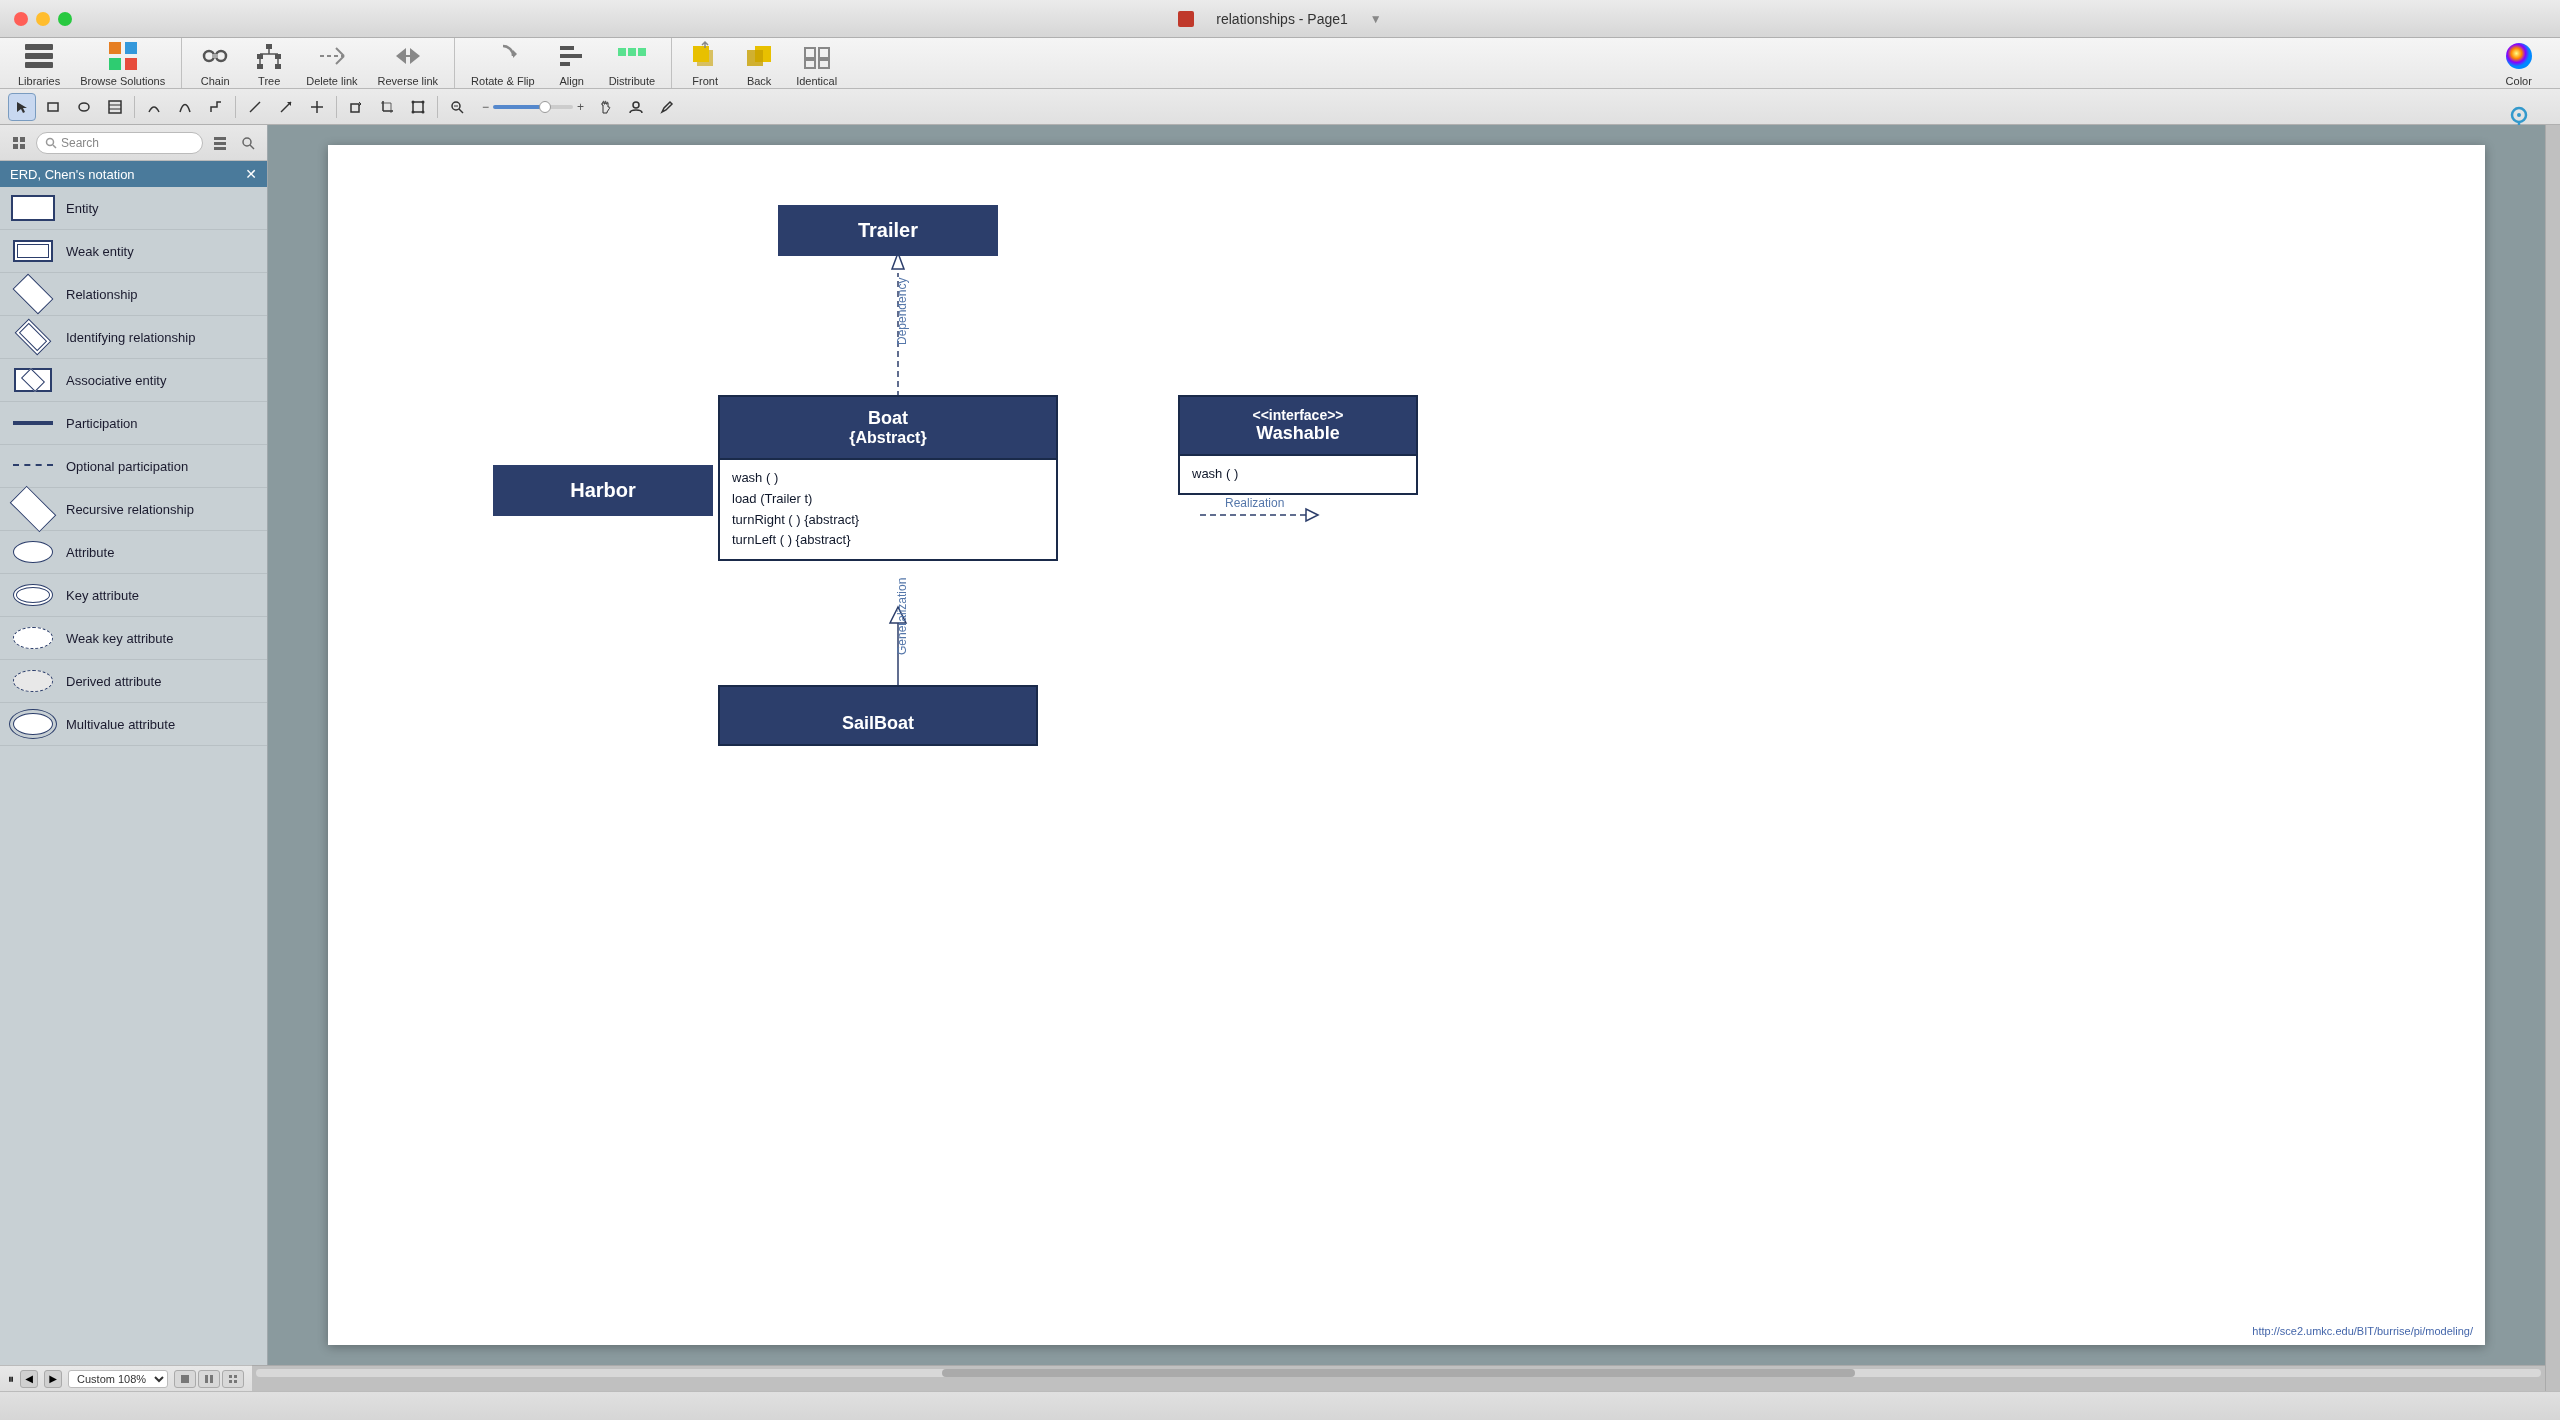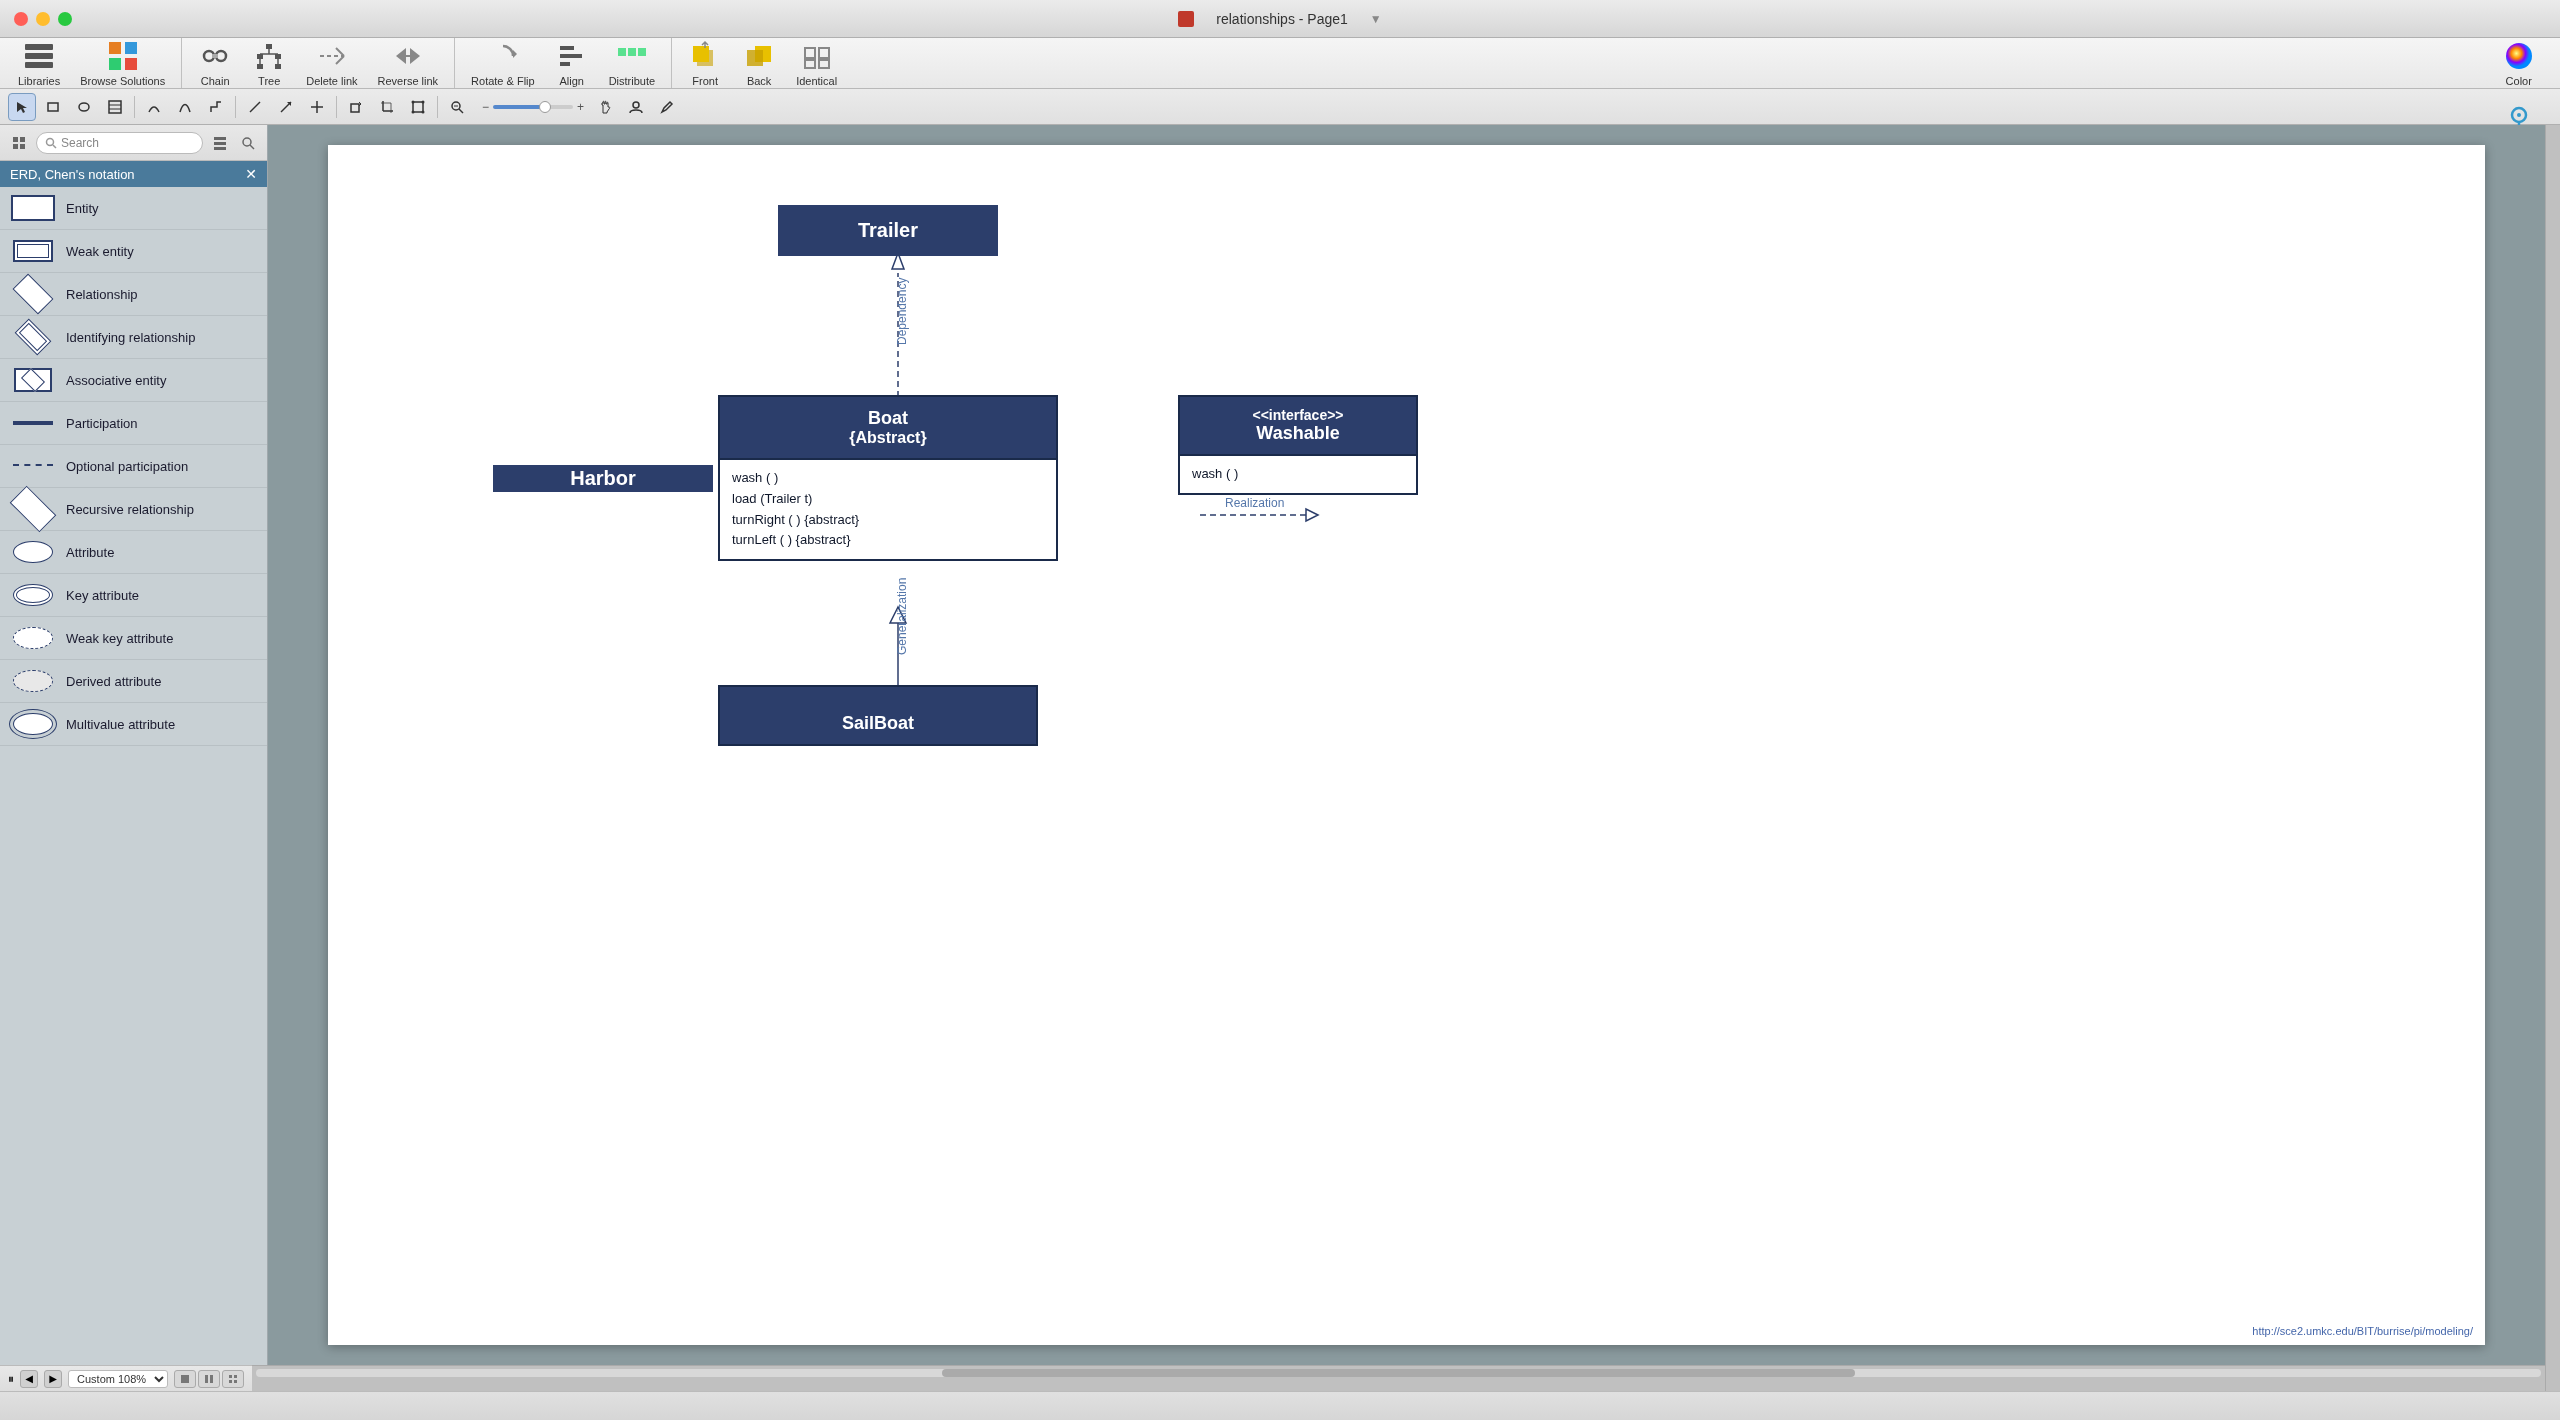--- a/index.html
+++ b/index.html
@@ -965,21 +965,21 @@
           <text x="578" y="510" font-size="12" fill="#5577aa" transform="rotate(-90, 578, 510)">Generalization</text>
         </svg>
 
         <div style="position:absolute;left:450px;top:60px;width:220px;height:58px;">
           <div class="uml-box-simple" style="font-size:20px;padding:14px 12px;">
             <span>Trailer</span>
           </div>
         </div>
 
         <div style="position:absolute;left:165px;top:320px;width:220px;height:58px;">
-          <div class="uml-box-simple" style="font-size:20px;padding:2px 20px;">
+          <div class="uml-box-simple" style="font-size:20px;padding:14px 20px;">
             <span>Harbor</span>
           </div>
         </div>
 
         <div style="position:absolute;left:390px;top:250px;width:340px;">
           <div class="uml-box" style="width:100%;">
             <div class="uml-box-header" style="padding:11px 12px;">
               <div style="font-size:18px;font-weight:bold;">Boat</div>
               <div style="font-size:16px;">{Abstract}</div>
             </div>

